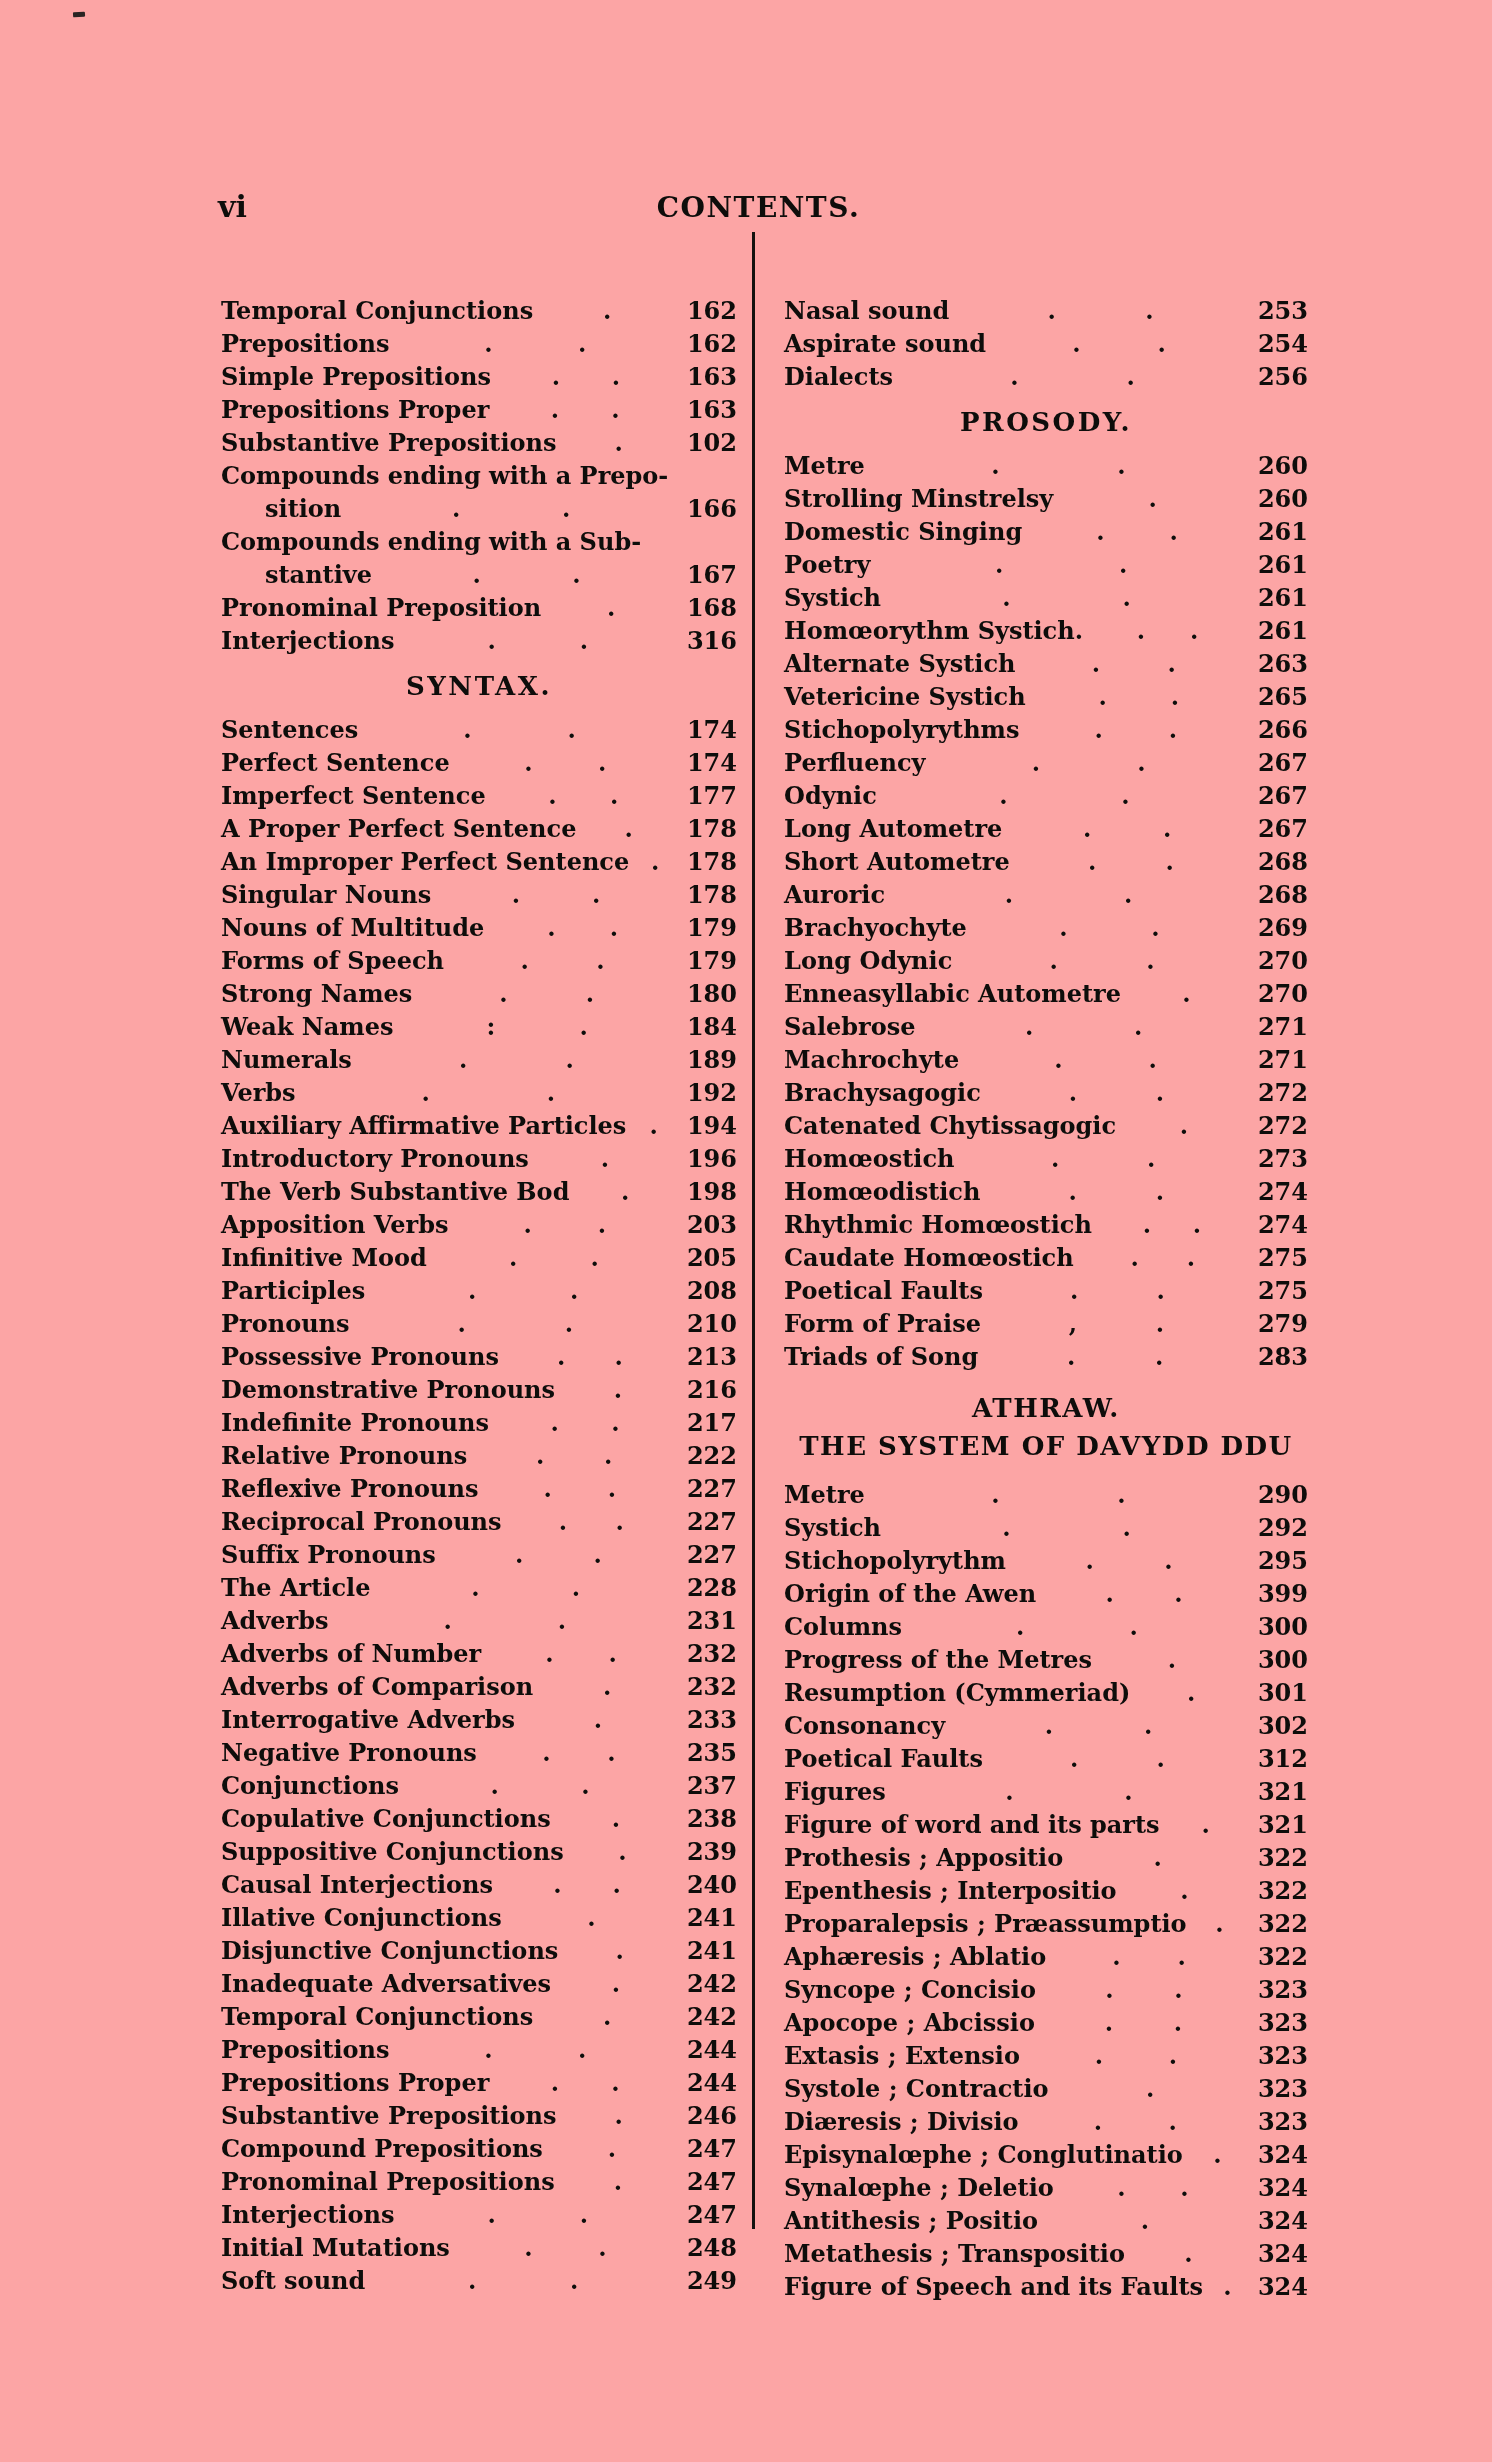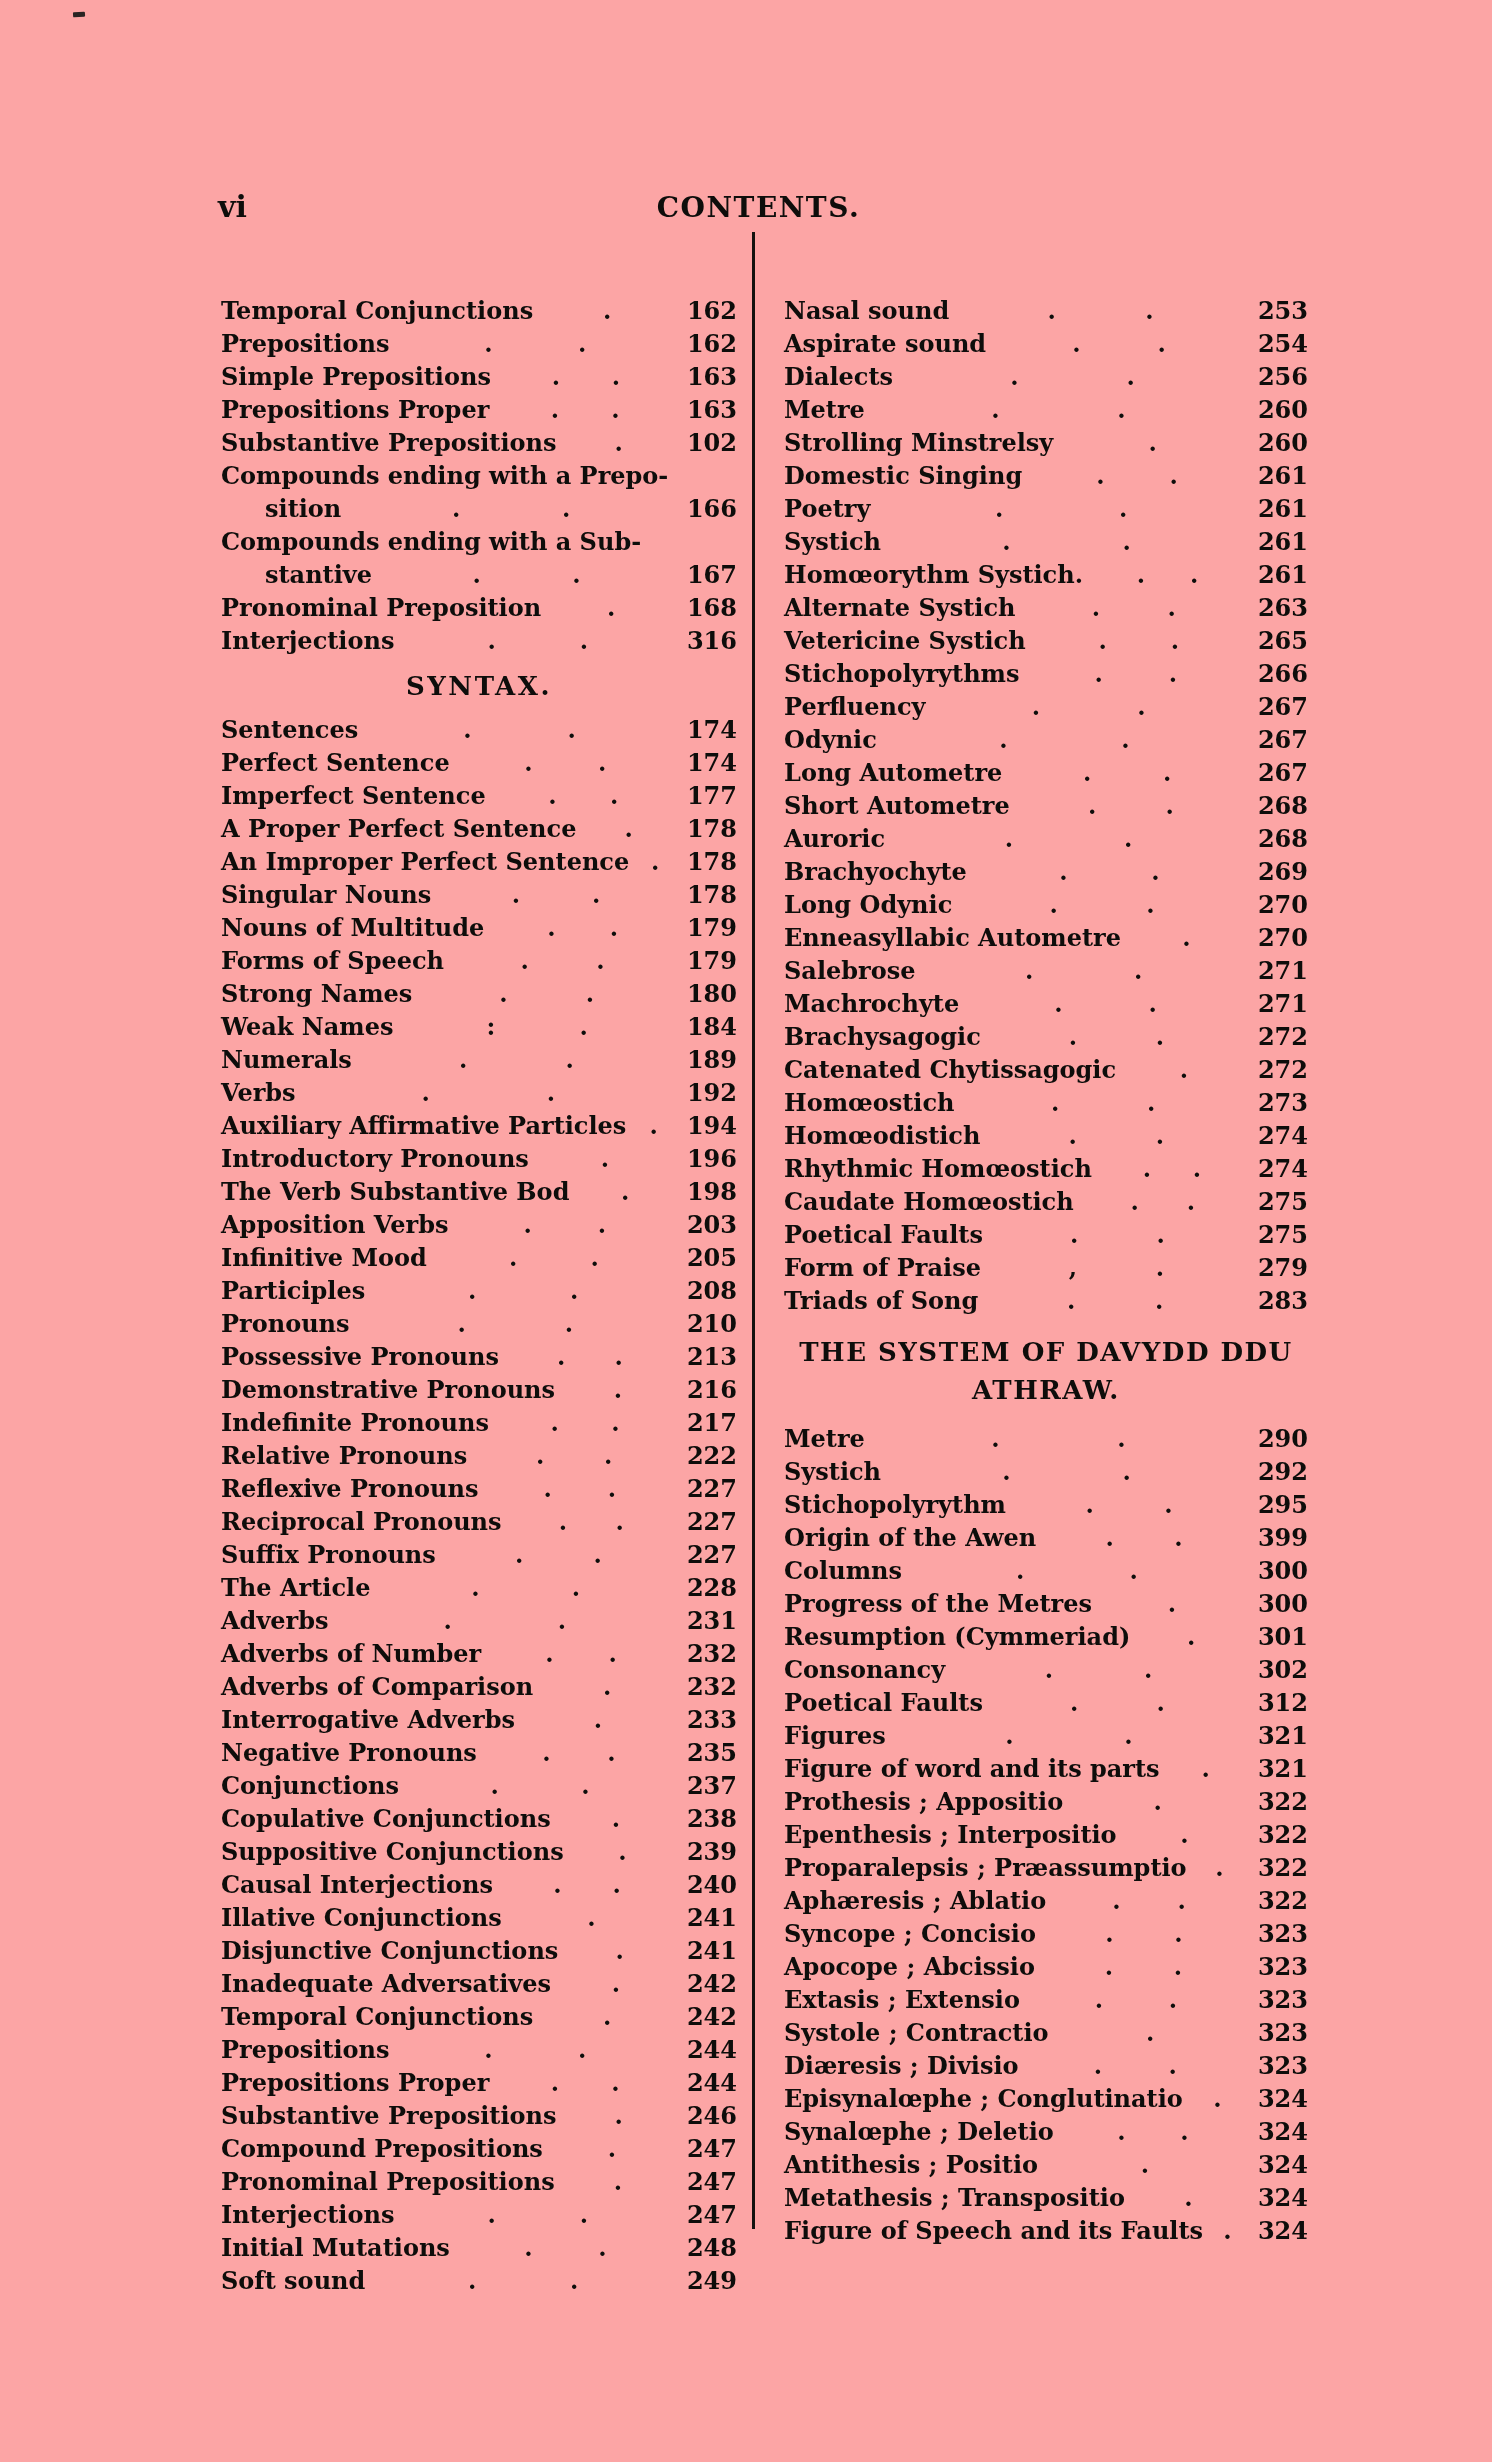--- a/index.html
+++ b/index.html
@@ -560,20 +560,21 @@
         <span class="pg">254</span>
       </div>
       <div class="toc-row">
         <span class="lbl">Dialects</span>
         <span class="leader">
           <span class="sep">.</span>
           <span class="sep">.</span>
         </span>
         <span class="pg">256</span>
       </div>
+      <div class="sec-heading">PROSODY.</div>
       <div class="toc-row">
         <span class="lbl">Metre</span>
         <span class="leader">
           <span class="sep">.</span>
           <span class="sep">.</span>
         </span>
         <span class="pg">260</span>
       </div>
       <div class="toc-row">
         <span class="lbl">Strolling Minstrelsy</span>
@@ -782,22 +783,22 @@
       </div>
       <div class="toc-row">
         <span class="lbl">Triads of Song</span>
         <span class="leader">
           <span class="sep">.</span>
           <span class="sep">.</span>
         </span>
         <span class="pg">283</span>
       </div>
       <div class="sec-heading multi">
+        <div>ATHRAW.</div>
         <div>THE SYSTEM OF DAVYDD DDU</div>
-        <div>ATHRAW.</div>
       </div>
       <div class="toc-row">
         <span class="lbl">Metre</span>
         <span class="leader">
           <span class="sep">.</span>
           <span class="sep">.</span>
         </span>
         <span class="pg">290</span>
       </div>
       <div class="toc-row">

